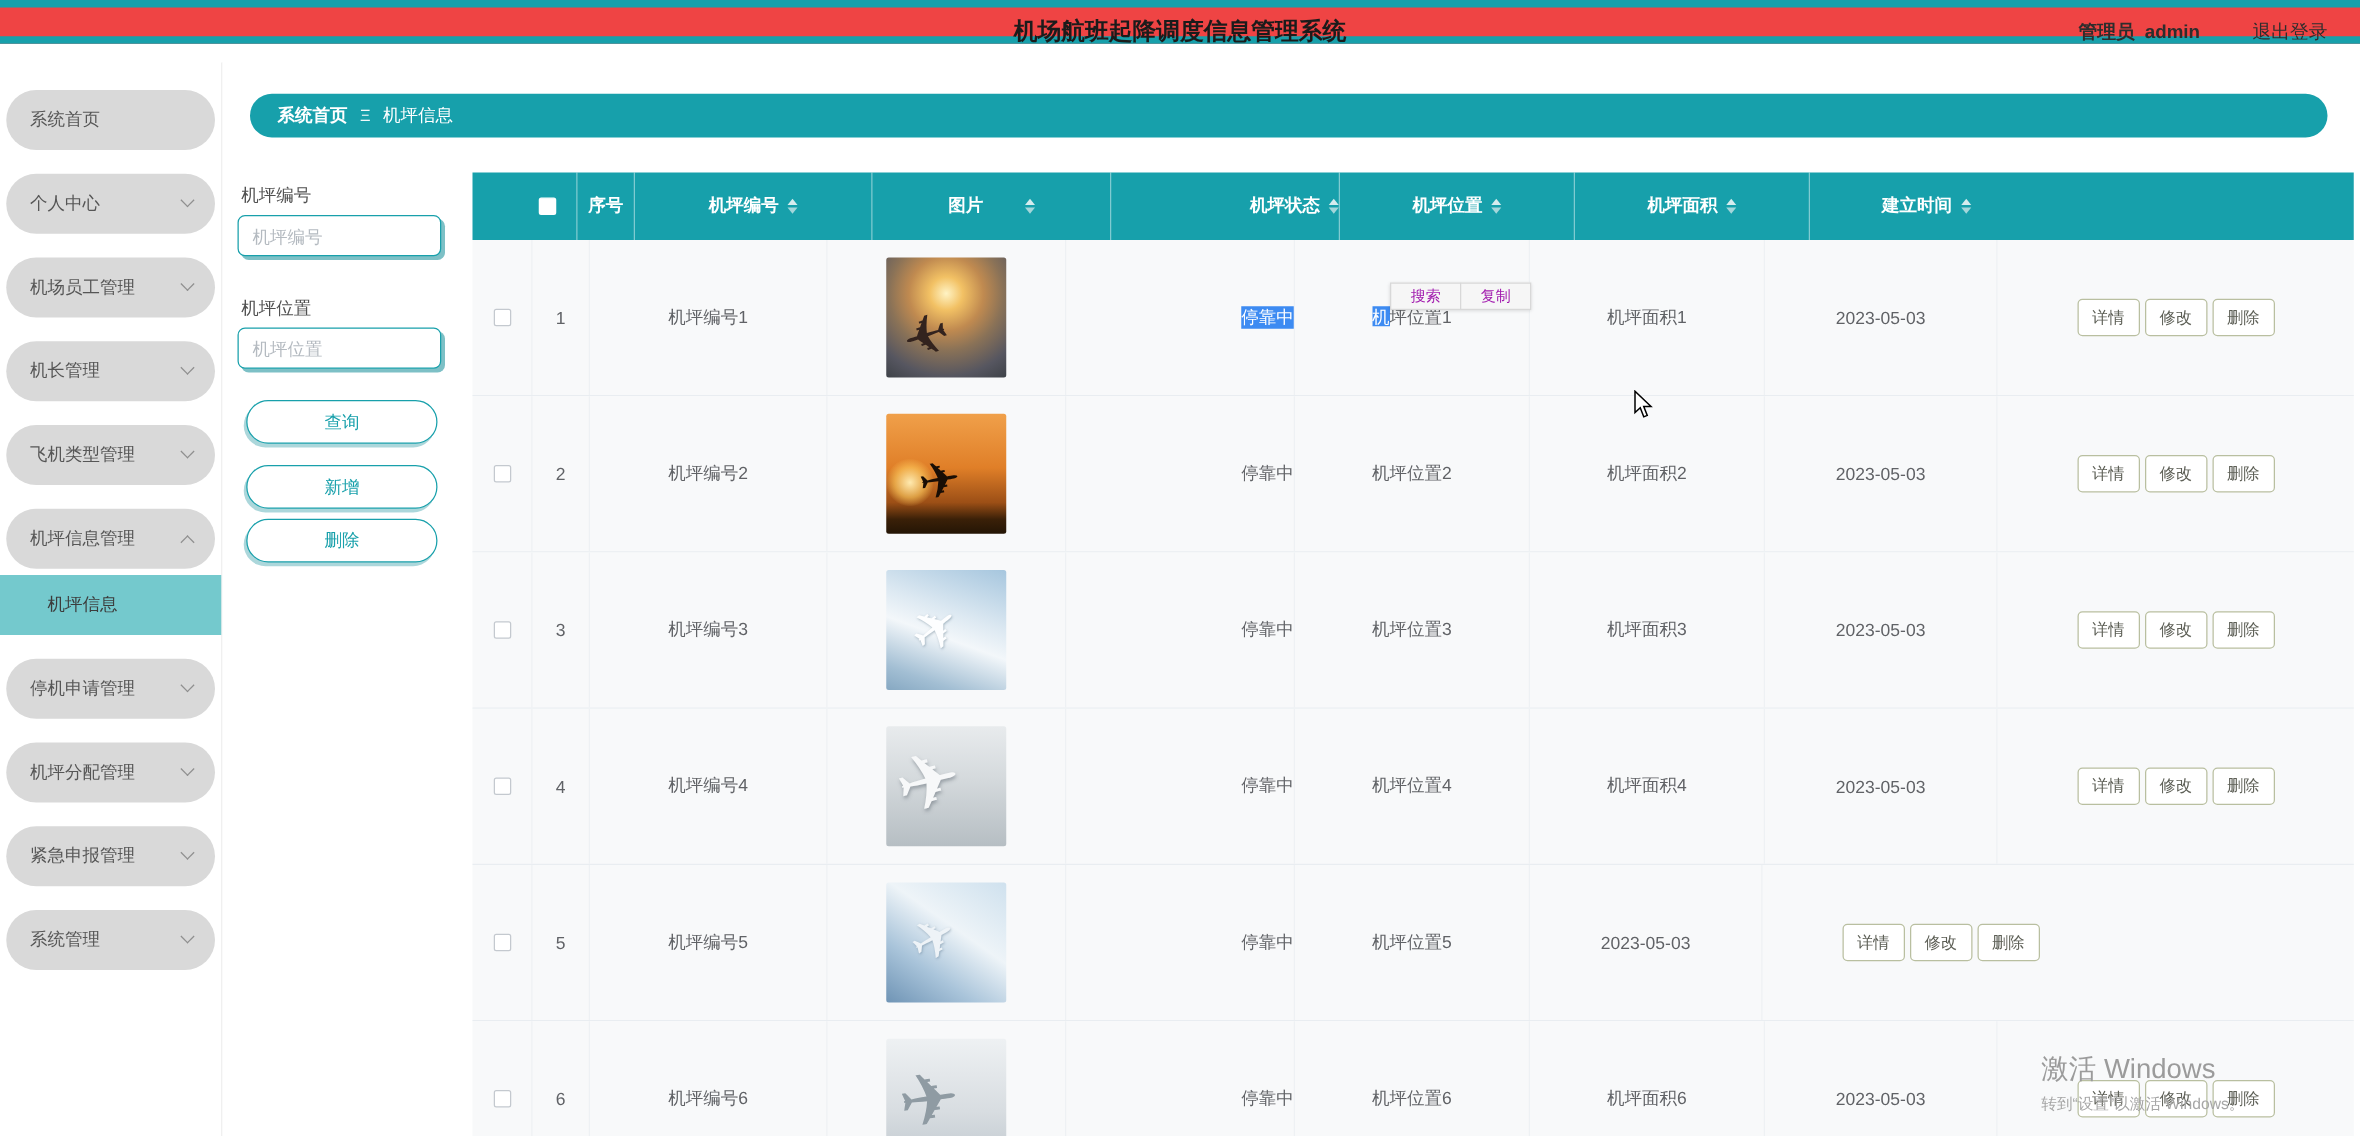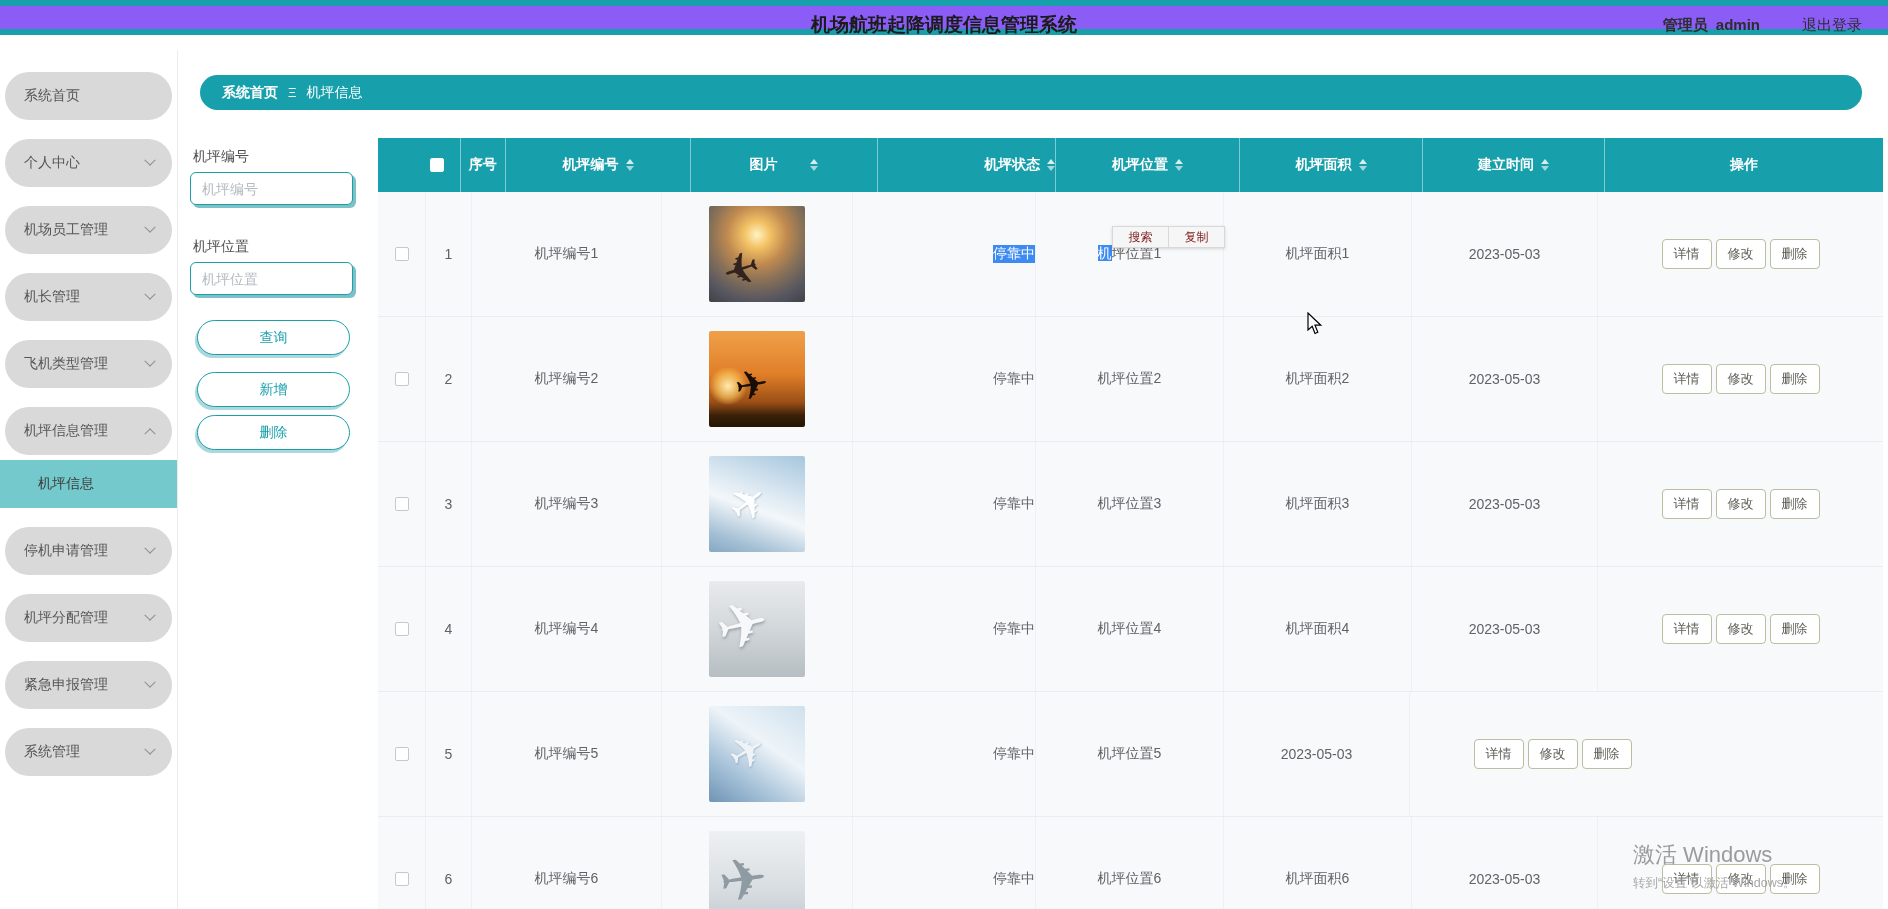--- a/index.html
+++ b/index.html
@@ -1,21 +1,21 @@
 <!DOCTYPE html>
 <html><head>
 <meta charset="utf-8">
 <style>
   * { margin:0; padding:0; box-sizing:border-box; }
   html,body { width:1888px; height:909px; overflow:hidden; background:#fff;
     font-family:"Liberation Sans","DejaVu Sans",sans-serif; }
   body { position:relative; }
 
   
-  .topbar { position:absolute; left:0; top:0; width:1888px; height:35px; background:#8b5cf6;
+  .topbar { position:absolute; left:0; top:0; width:1888px; height:35px; background:#ef4444;
     border-top:6px solid #17A0AB; border-bottom:6px solid #17A0AB; }
   .app-title { position:absolute; left:0; right:0; top:0; height:38px; display:flex;
     align-items:center; justify-content:center; font-size:19px; font-weight:bold; color:#1b1b1b; }
   .userbox { position:absolute; right:26px; top:0; height:38px; display:flex; align-items:center;
     gap:42px; font-size:15px; color:#2d2d2d; }
   .userbox .who { font-weight:bold;text-align:center; }
   .userbox .who .role { font-weight:bold; margin-right:8px; }
   .userbox .logout { cursor:pointer; }
 
   
@@ -67,21 +67,21 @@
   .sort { display:flex; flex-direction:column; gap:2px; margin-left:7px; cursor:pointer; }
   .sort i { width:0; height:0; border-left:4px solid transparent; border-right:4px solid transparent; }
   .sort .u { border-bottom:5px solid #d6ecee; }
   .sort .d { border-top:5px solid #a4d6da; }
 
   .sel { background:#3D8BF2; color:#fff; }
 
   .popup { position:absolute; top:34px; left:76px; display:flex; z-index:6;
     box-shadow:0 1px 3px rgba(0,0,0,.15); }
   .popup-btn { width:57px; height:22px; line-height:20px; text-align:center; font-size:12px;
-    color:#7f1d1d; background:#f6f6f6; border:1px solid #d8d8d8; cursor:pointer; }
+    color:#a21caf; background:#f6f6f6; border:1px solid #d8d8d8; cursor:pointer; }
   .popup-btn + .popup-btn { margin-left:-1px; }
 
   .ops { display:flex; gap:4px;justify-content:flex-end; }
   .action-btn { height:30px; padding:0 11px; background:#fff; border:1px solid #b9bfa0;
     border-radius:4px; color:#5d5f56; font-size:13px; cursor:pointer; font-family:inherit; }
 
   
   .thumb { width:96px; height:96px; position:relative; overflow:hidden; border-radius:2px; cursor:pointer; }
   .plane { position:absolute; font-size:44px; line-height:1;
     font-family:"DejaVu Sans","Liberation Sans",sans-serif; }
@@ -248,24 +248,20 @@
   </div>
 
   <div class="th c7">
     <span class="th-label">建立时间</span>
     <span class="sort">
             <i class="u"></i>
             <i class="d"></i>
           </span>
   </div>
 
-  <div class="th c8">
-    <span class="th-label">操作</span>
-
-  </div>
 </div>
     <div>
   <div class="trow">
     <div class="td c0">
             <span class="checkbox"></span>
           </div>
     <div class="td c1 seq">1</div>
     <div class="td c2 code">机坪编号1</div>
     <div class="td c3">
       <div class="thumb img-sunset-glow">

